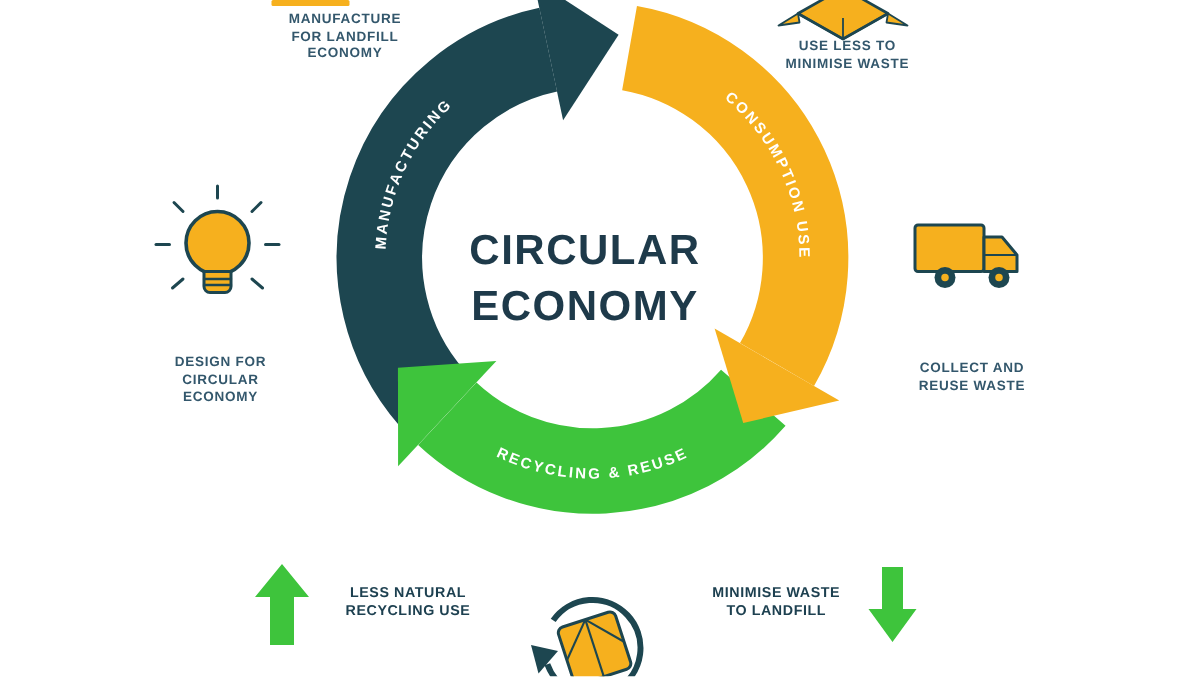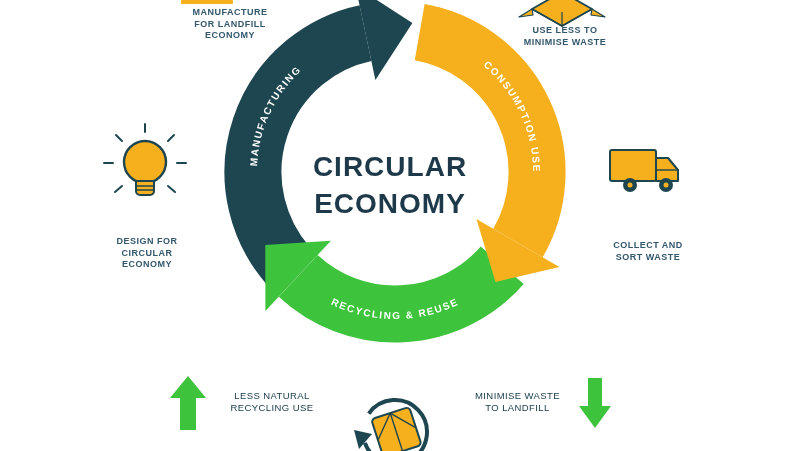--- a/index.html
+++ b/index.html
@@ -10,21 +10,21 @@
   #ring-svg { position:absolute; left:0; top:0; }
   .arc-text {
     font-family:"Liberation Sans", sans-serif;
     font-weight:700; font-size:10px; fill:#ffffff; letter-spacing:1.6px;
   }
   .callout {
     position:absolute; text-align:center; font-weight:700;
     font-size:9px; letter-spacing:0.5px; line-height:11.5px; color:#33576c;
   }
   .footer-label {
-    position:absolute; text-align:center; font-weight:400;
+    position:absolute; text-align:center; font-weight:700;
     font-size:9.5px; letter-spacing:0.4px; line-height:12px; color:#1d4050;
   }
   #center-title {
     position:absolute; left:280px; top:148px; width:220px; text-align:center;
     font-weight:800; font-size:28px; line-height:37px; letter-spacing:1px;
     color:#1e3a4a;
   }
 </style>
 </head>
 <body>
@@ -130,21 +130,21 @@
   </div>
 
   <div class="callout" style="left:97px; top:208px; width:100px;margin-top:28px;">
     <div>DESIGN FOR</div>
     <div>CIRCULAR</div>
     <div>ECONOMY</div>
   </div>
 
   <div class="callout" style="left:598px; top:207px; width:100px;margin-top:33px;">
     <div>COLLECT AND</div>
-    <div>SORT WASTE</div>
+    <div>REUSE WASTE</div>
   </div>
 
   <div class="footer-label" style="left:212px; top:390px; width:120px;">
     <div>LESS NATURAL</div>
     <div>RECYCLING USE</div>
   </div>
 
   <div class="footer-label" style="left:455px; top:390px; width:125px;">
     <div>MINIMISE WASTE</div>
     <div>TO LANDFILL</div>

